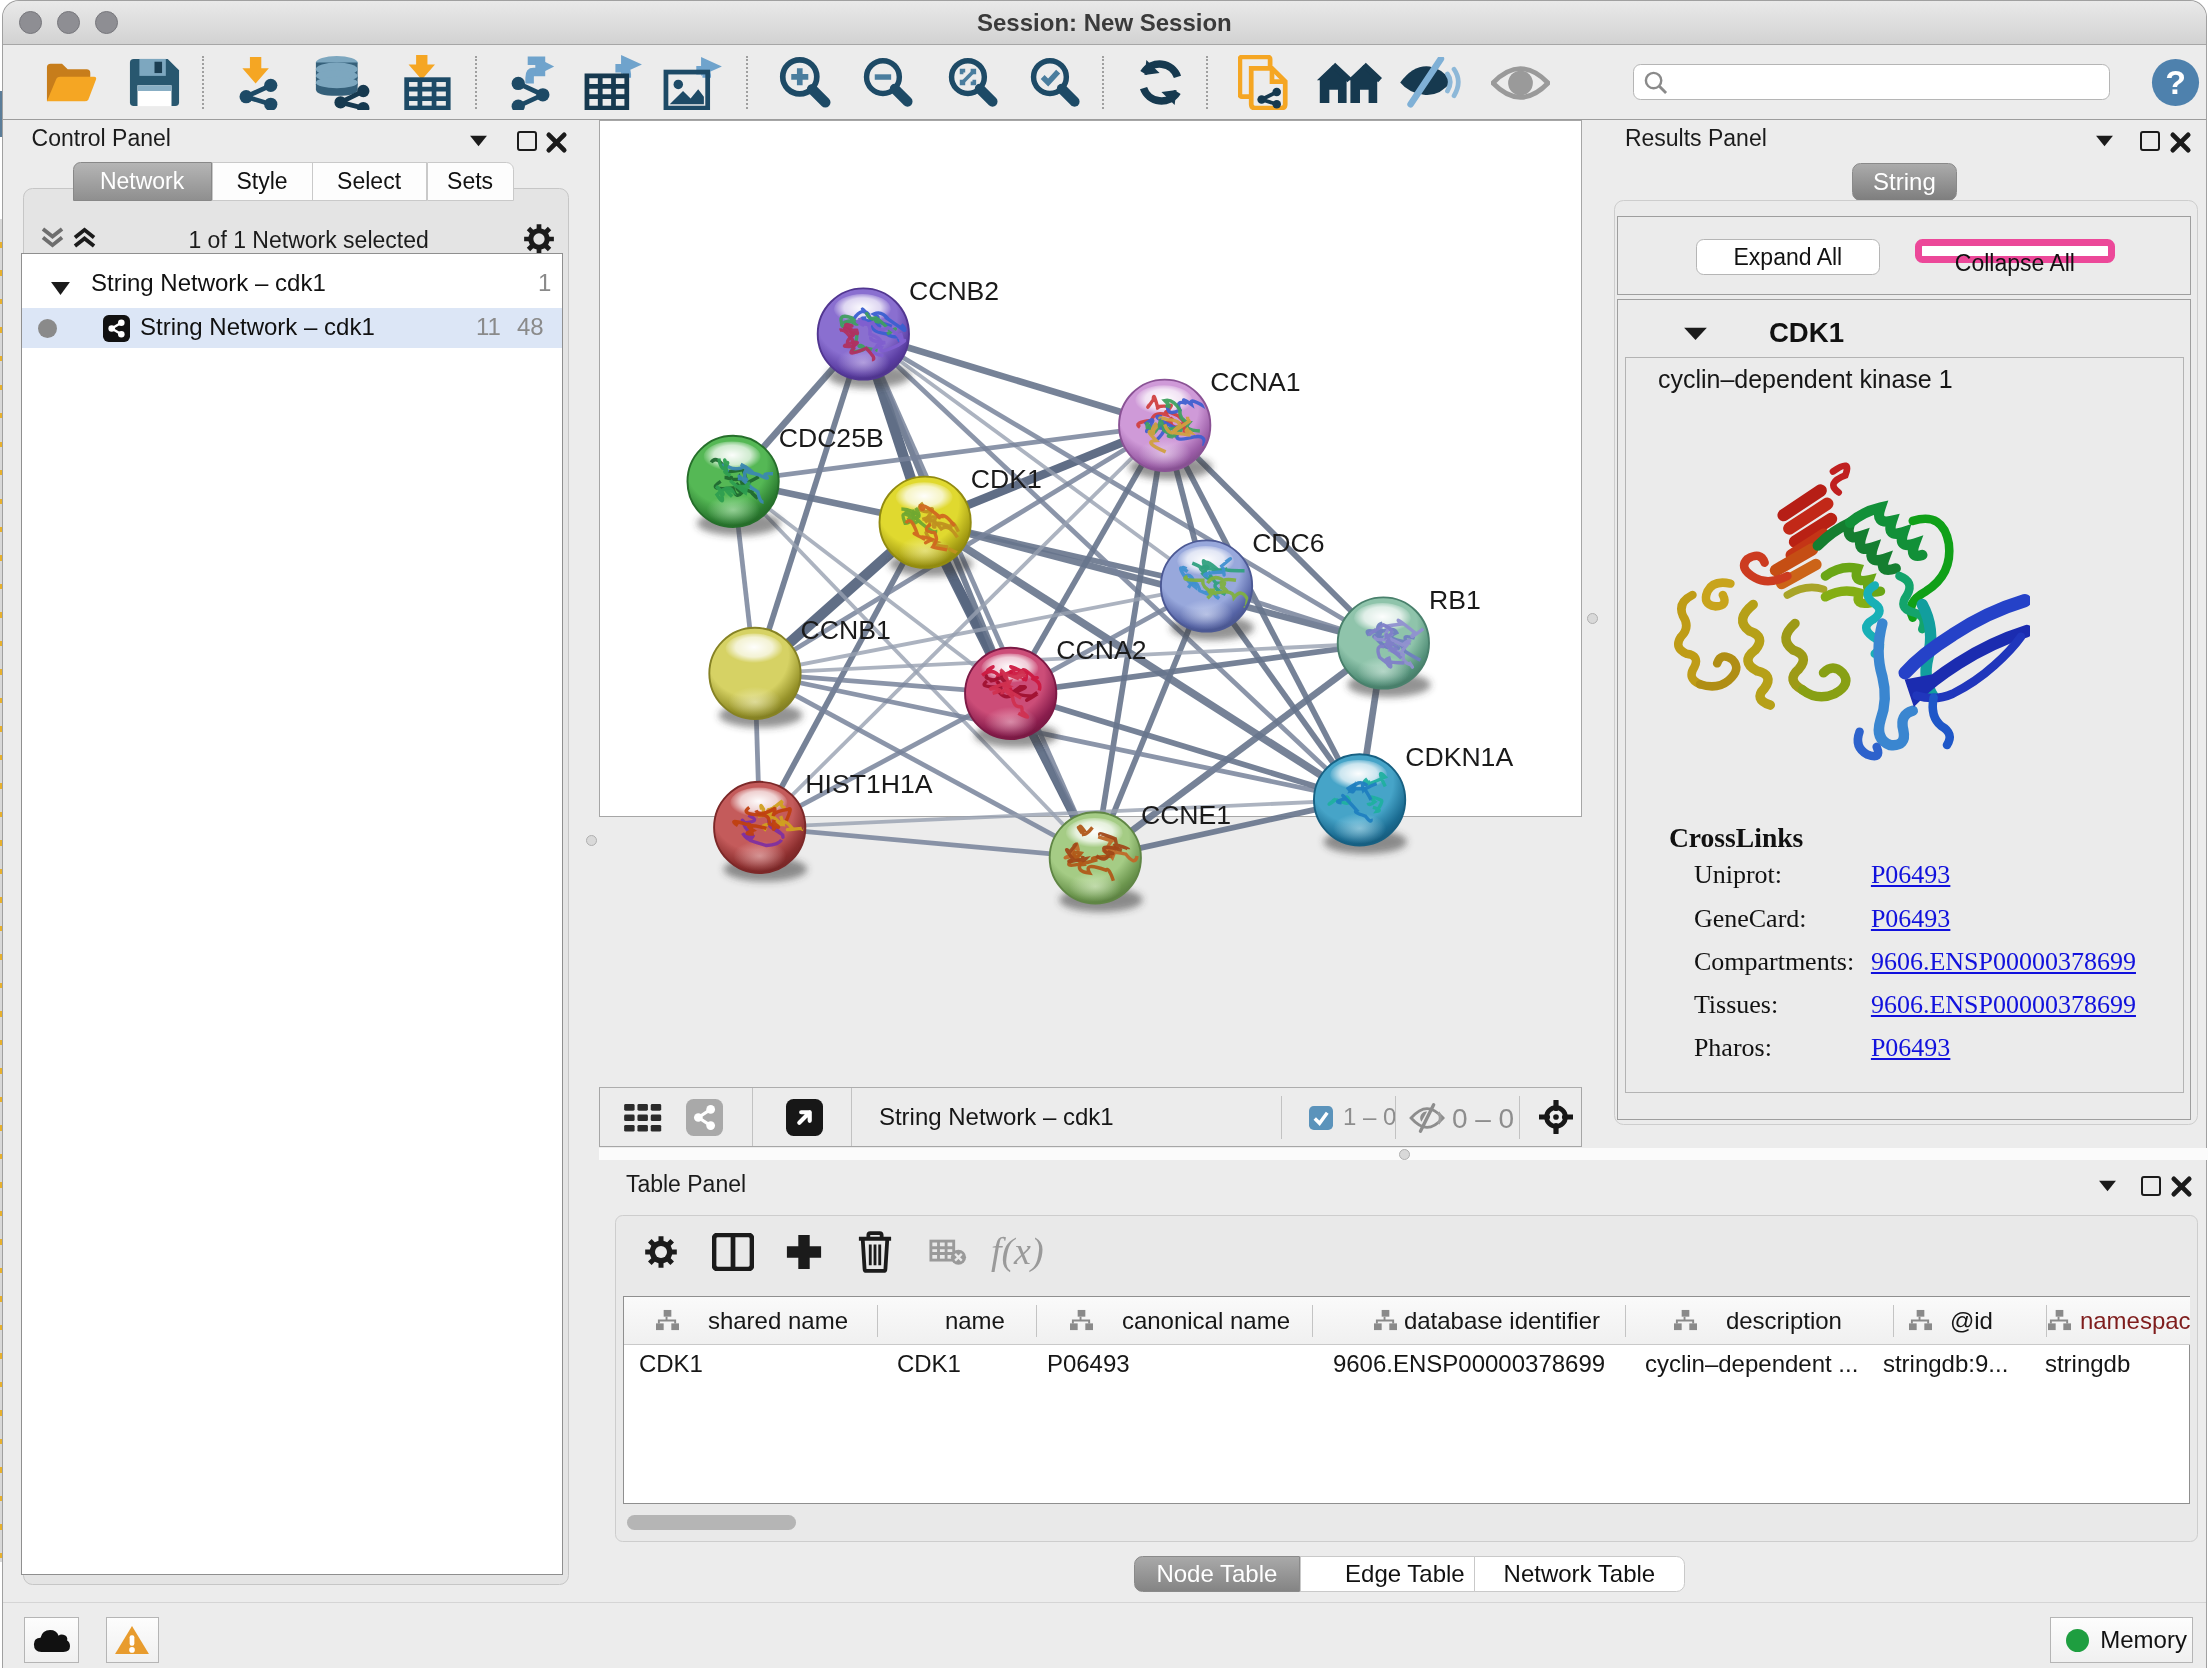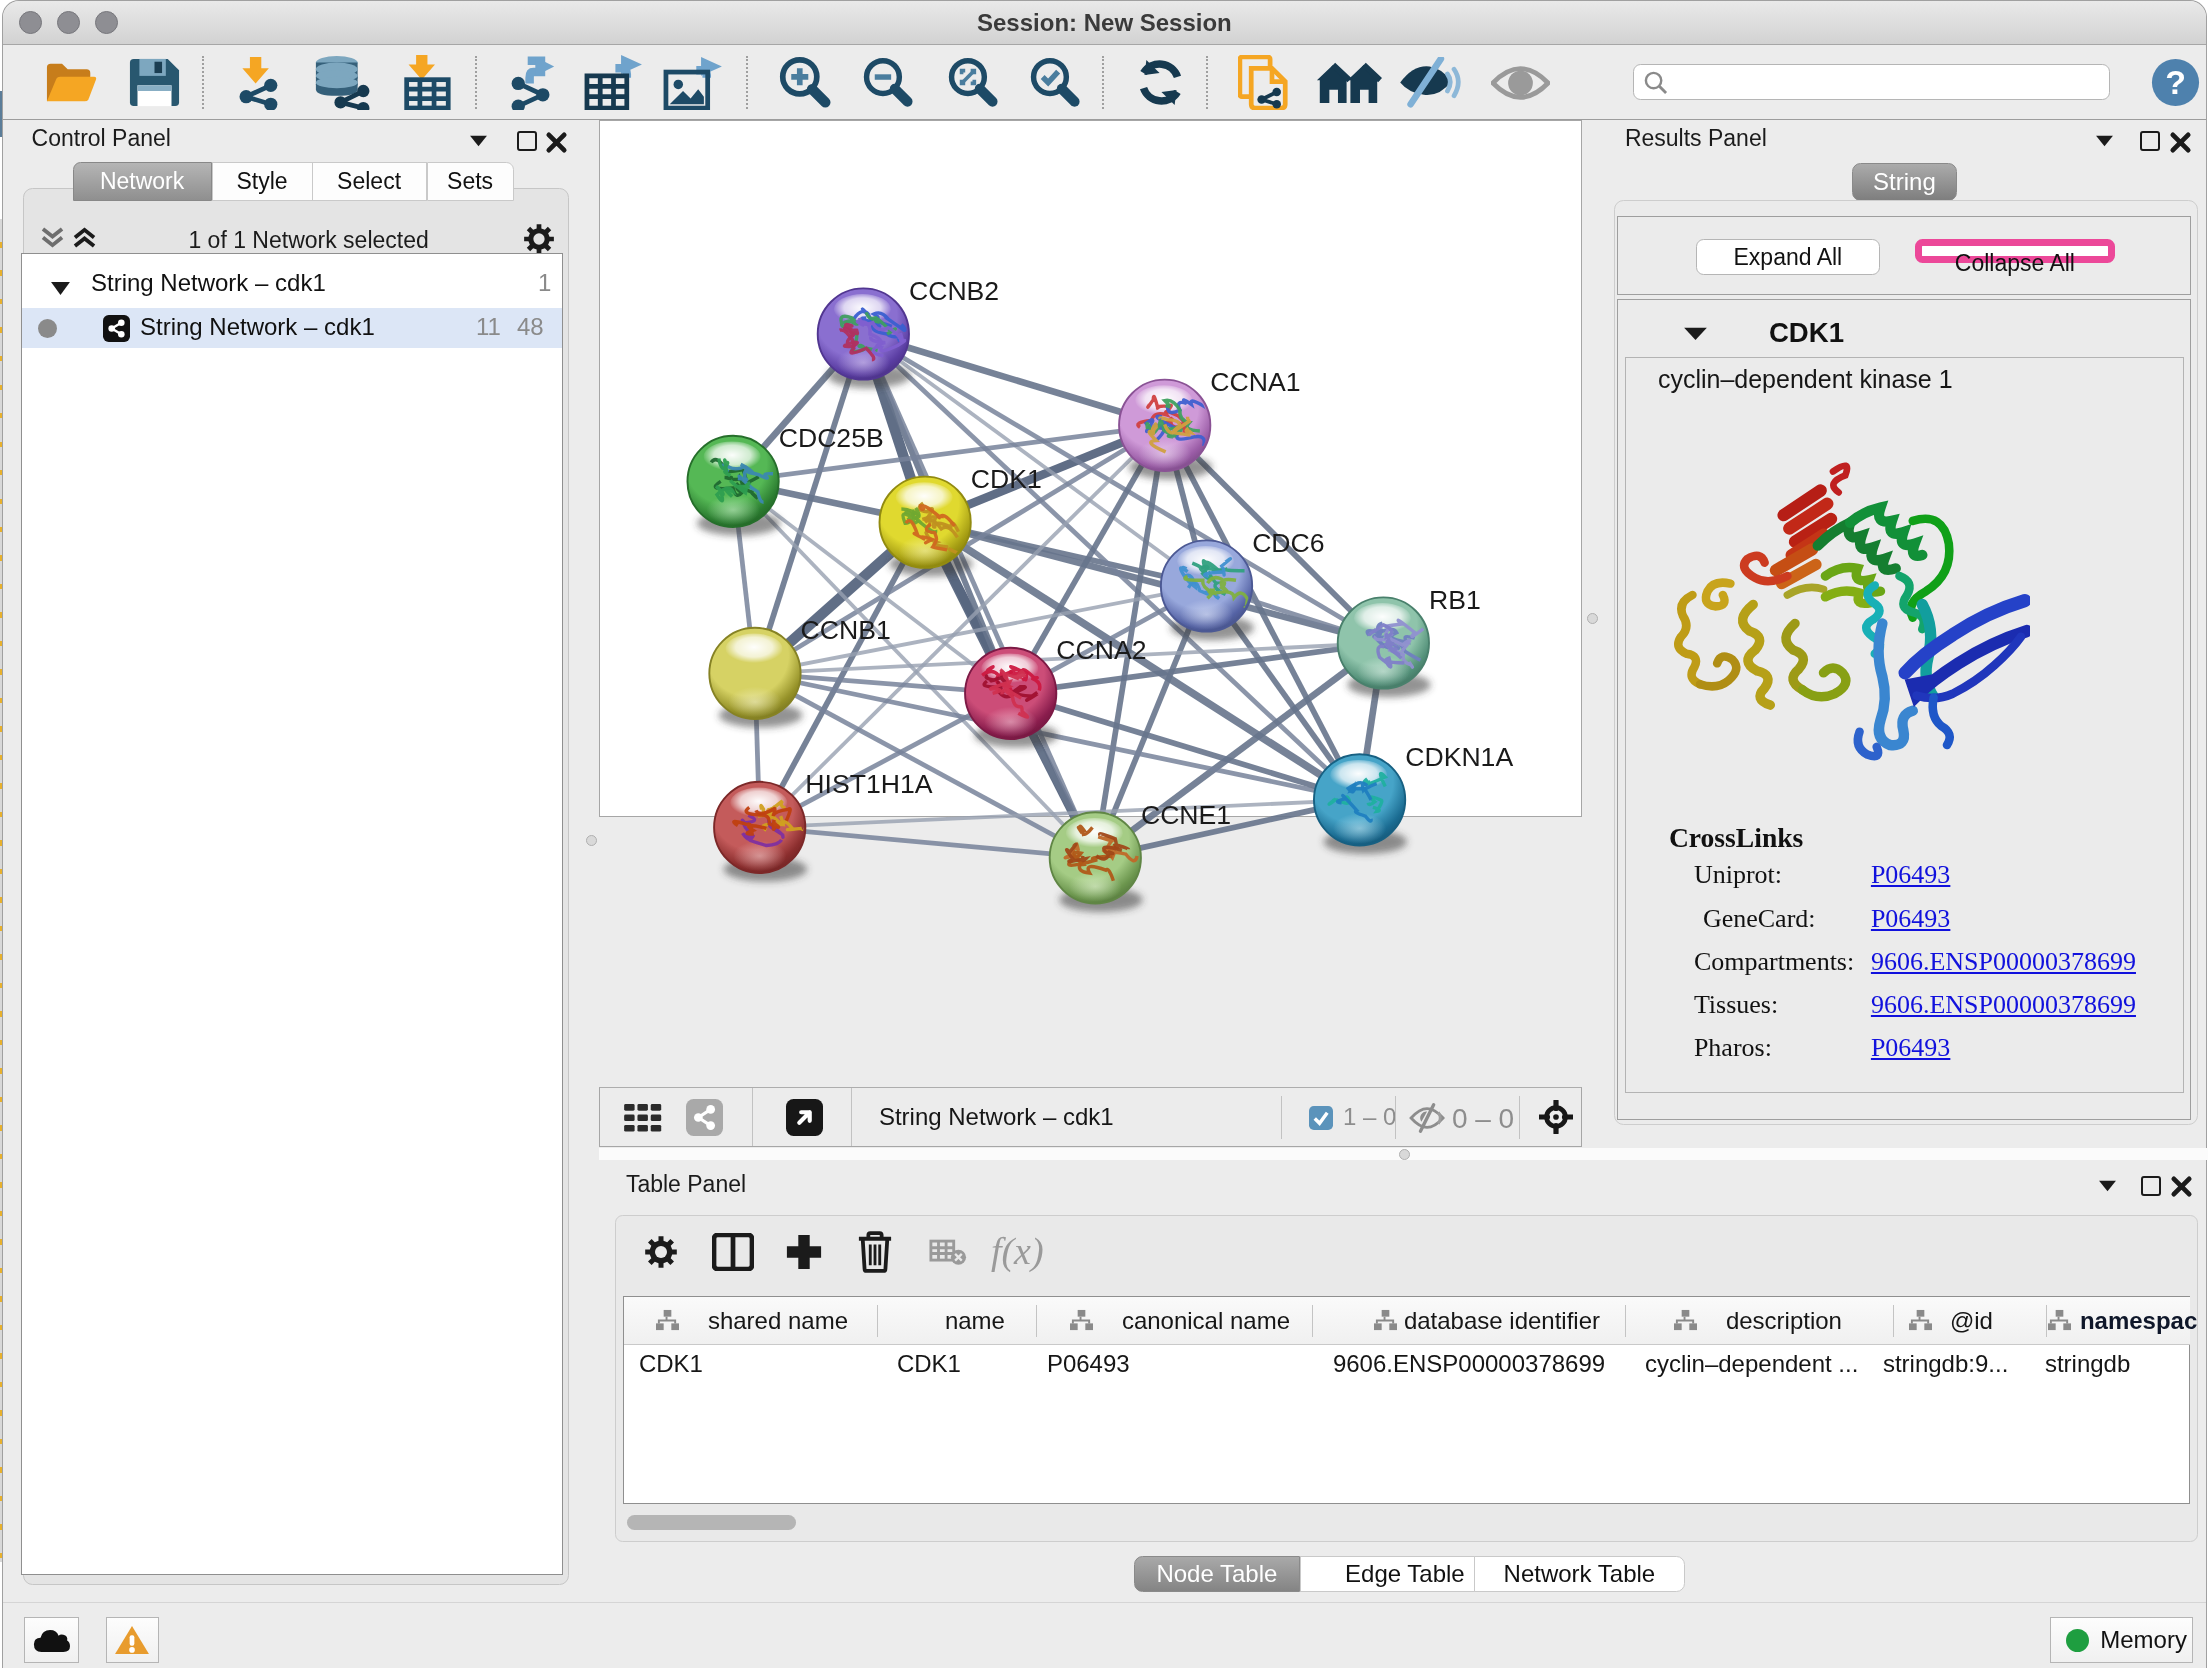--- a/index.html
+++ b/index.html
@@ -722,21 +722,21 @@
           <path d="M370 146 Q330 158 294 182 Q262 202 244 222" stroke="#2542c8" stroke-width="14"></path>
           <path d="M372 178 Q334 190 300 212 Q272 230 256 246 L252 234 L274 230" stroke="#1b2cb0" stroke-width="13"></path>
           <path d="M256 246 Q276 252 294 244 Q318 232 338 214 Q356 198 366 184" stroke="#2036bc" stroke-width="9"></path>
           <path d="M274 248 Q270 268 282 278 Q296 286 288 298" stroke="#1e57c8" stroke-width="9"></path>
           <path d="M196 284 Q190 300 204 308 Q220 314 214 300" stroke="#2d62cc" stroke-width="9"></path>
         </g>
       </svg>
       <div class="abs" style="left:80px;top:702px;font-family:'Liberation Serif',serif;font-size:27.6px;font-weight:bold;color:#111;">CrossLinks</div>
       <div class="abs" style="left:105px;top:740px;font-family:'Liberation Serif',serif;font-size:26px;color:#111;">Uniprot:</div>
       <div class="abs" style="left:282px;top:740px;font-family:'Liberation Serif',serif;font-size:26px;color:#1111dd;text-decoration:underline;">P06493</div>
-      <div class="abs" style="left:114px;top:784px;font-family:'Liberation Serif',serif;font-size:26px;color:#111;">GeneCard:</div>
+      <div class="abs" style="left:105px;top:784px;font-family:'Liberation Serif',serif;font-size:26px;color:#111;">GeneCard:</div>
       <div class="abs" style="left:282px;top:784px;font-family:'Liberation Serif',serif;font-size:26px;color:#1111dd;text-decoration:underline;">P06493</div>
       <div class="abs" style="left:105px;top:827px;font-family:'Liberation Serif',serif;font-size:26px;color:#111;">Compartments:</div>
       <div class="abs" style="left:282px;top:827px;font-family:'Liberation Serif',serif;font-size:26px;color:#1111dd;text-decoration:underline;">9606.ENSP00000378699</div>
       <div class="abs" style="left:105px;top:870px;font-family:'Liberation Serif',serif;font-size:26px;color:#111;">Tissues:</div>
       <div class="abs" style="left:282px;top:870px;font-family:'Liberation Serif',serif;font-size:26px;color:#1111dd;text-decoration:underline;">9606.ENSP00000378699</div>
       <div class="abs" style="left:105px;top:913px;font-family:'Liberation Serif',serif;font-size:26px;color:#111;">Pharos:</div>
       <div class="abs" style="left:282px;top:913px;font-family:'Liberation Serif',serif;font-size:26px;color:#1111dd;text-decoration:underline;">P06493</div>
     </div>
     <div id="tpanel">
       <div class="ptitle abs" style="left:27px;top:9.5px;">Table Panel</div>
@@ -822,21 +822,21 @@
           </svg>
         <div class="abs" style="left:1326px;top:9.5px;font-size:24px;color:#161616;">@id</div>
         <svg class="abs" style="left:1423px;top:12.4px;" width="25" height="23" viewBox="0 0 26 24">
             <g fill="#8a8a8a">
               <rect x="9" y="1" width="8" height="7"></rect>
               <rect x="1" y="15" width="8" height="7"></rect>
               <rect x="17" y="15" width="8" height="7"></rect>
               <path d="M12 8 L12 12 L4 12 L4 15 M12 12 L21 12 L21 15" stroke="#8a8a8a" stroke-width="2" fill="none"></path>
             </g>
           </svg>
-        <div class="abs" style="left:1456px;top:9.5px;font-size:24px;color:#0f172a;font-weight:bold;">namespac</div>
+        <div class="abs" style="left:1456px;top:9.5px;font-size:24px;color:#7f1d1d;">namespac</div>
         <div class="abs" style="left:253px;top:7.6px;width:1px;height:32px;background:#c4c4c4;"></div>
         <div class="abs" style="left:412px;top:7.6px;width:1px;height:32px;background:#c4c4c4;"></div>
         <div class="abs" style="left:688px;top:7.6px;width:1px;height:32px;background:#c4c4c4;"></div>
         <div class="abs" style="left:1001px;top:7.6px;width:1px;height:32px;background:#c4c4c4;"></div>
         <div class="abs" style="left:1269px;top:7.6px;width:1px;height:32px;background:#c4c4c4;"></div>
         <div class="abs" style="left:1422px;top:7.6px;width:1px;height:32px;background:#c4c4c4;"></div>
         <div class="abs" style="left:15px;top:53px;font-size:24px;color:#161616;">CDK1</div>
         <div class="abs" style="left:273px;top:53px;font-size:24px;color:#161616;">CDK1</div>
         <div class="abs" style="left:423px;top:53px;font-size:24px;color:#161616;">P06493</div>
         <div class="abs" style="left:709px;top:53px;font-size:24px;color:#161616;">9606.ENSP00000378699</div>

